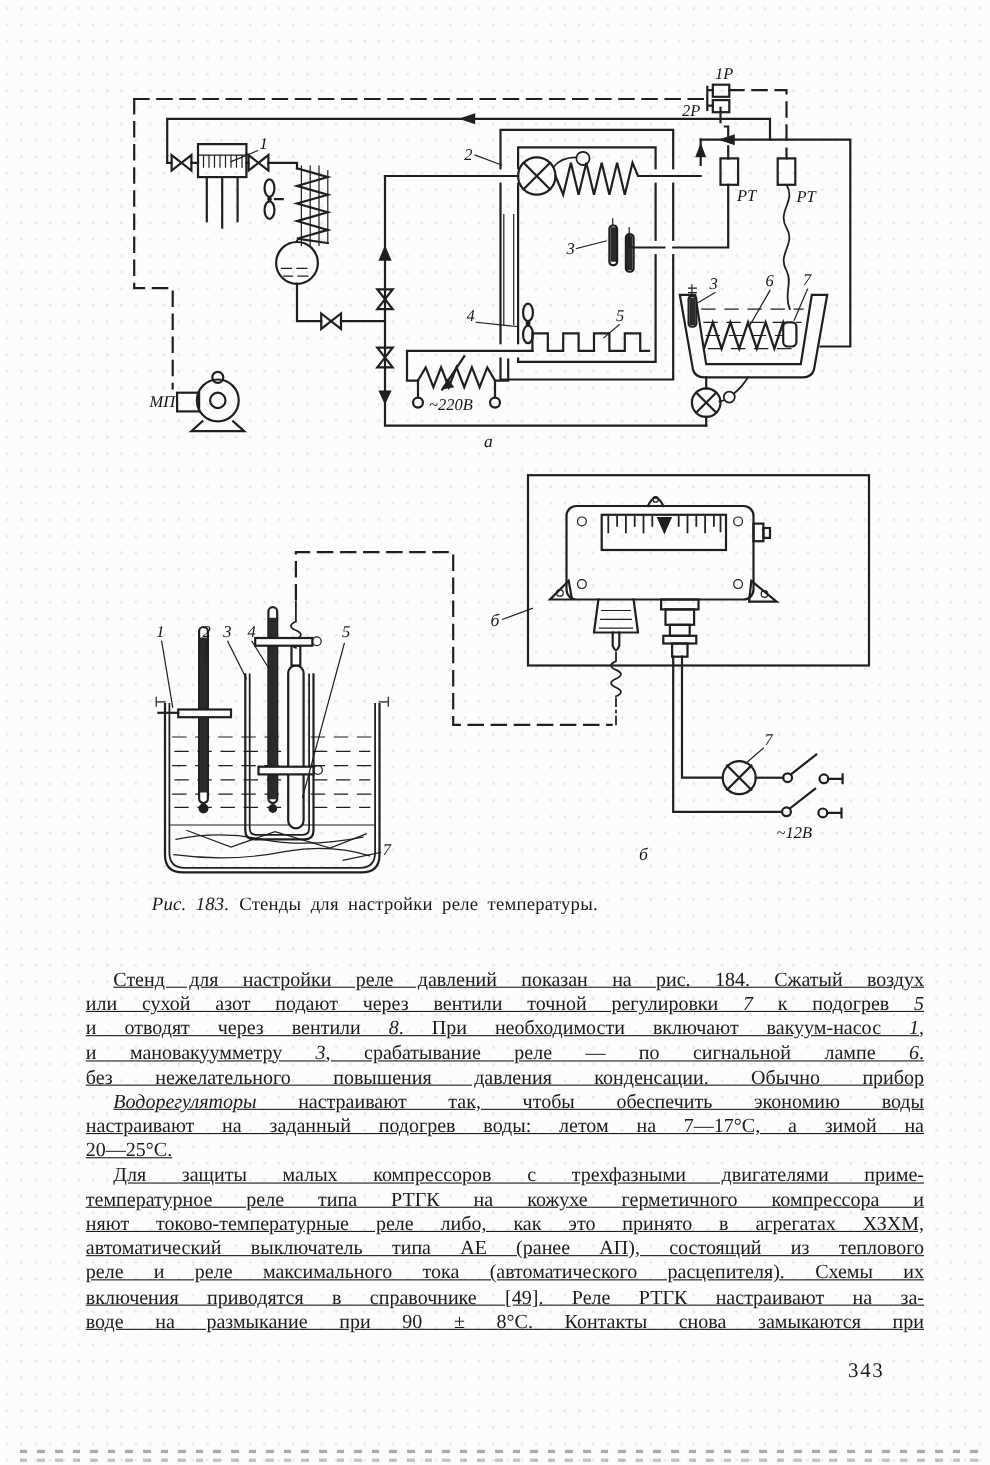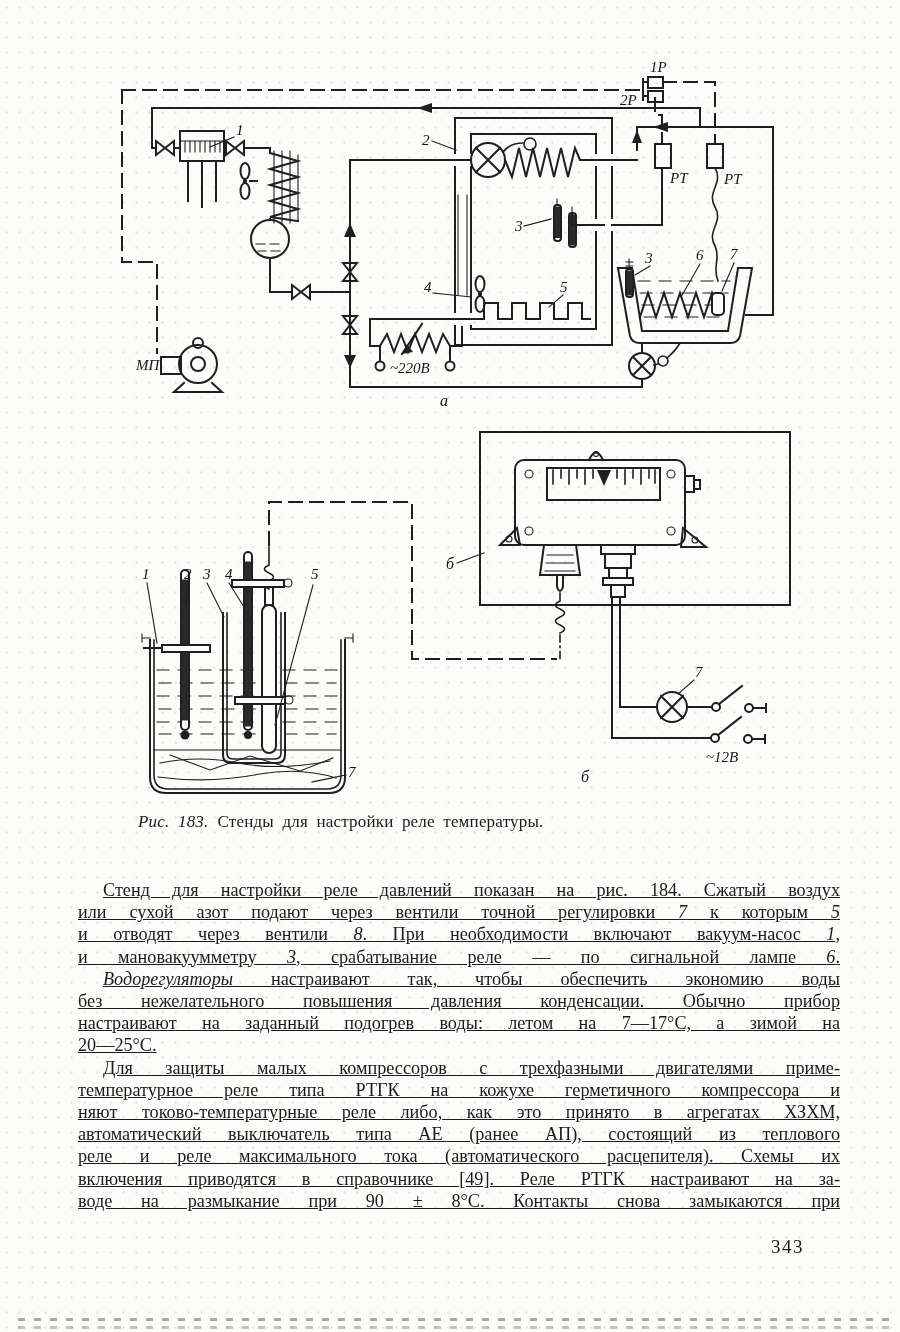--- a/index.html
+++ b/index.html
@@ -318,27 +318,27 @@
 </svg>
 </div>
 
 <div class="caption">
   <i>Рис. 183.</i><span>Стенды для настройки  реле температуры.</span>
 </div>
 
 <div class="bodytext">
   <div class="para">
     <div class="ln ind"><span>Стенд для настройки реле давлений показан на рис. 184. Сжатый воздух</span></div>
-    <div class="ln"><span>или сухой азот подают через вентили точной регулировки </span><i>7</i><span> к которым </span><i>5</i></div>
+    <div class="ln"><span>или сухой азот подают через вентили точной регулировки </span><i>7</i><span> к подогрев </span><i>5</i></div>
     <div class="ln"><span>и отводят через вентили </span><i>8</i><span>. При необходимости включают вакуум-насос </span><i>1</i><span>,</span></div>
     <div class="ln"><span>и мановакуумметру </span><i>3</i><span>, срабатывание реле — по сигнальной лампе </span><i>6</i><span>.</span></div>
   </div>
   <div class="para">
+    <div class="ln"><span>без нежелательного повышения давления конденсации. Обычно прибор</span></div>
     <div class="ln ind"><i>Водорегуляторы</i><span> настраивают так, чтобы обеспечить экономию воды</span></div>
-    <div class="ln"><span>без нежелательного повышения давления конденсации. Обычно прибор</span></div>
     <div class="ln"><span>настраивают на заданный подогрев воды: летом на 7—17°С, а зимой на</span></div>
     <div class="ln end"><span>20—25°С.</span></div>
   </div>
   <div class="para">
     <div class="ln ind"><span>Для защиты малых компрессоров с трехфазными двигателями приме-</span></div>
     <div class="ln"><span>температурное реле типа РТГК на кожухе герметичного компрессора и</span></div>
     <div class="ln"><span>няют токово-температурные реле либо, как это принято в агрегатах ХЗХМ,</span></div>
     <div class="ln"><span>автоматический выключатель типа АЕ (ранее АП), состоящий из теплового</span></div>
     <div class="ln"><span>реле и реле максимального тока (автоматического расцепителя). Схемы их</span></div>
     <div class="ln"><span>включения приводятся в справочнике [49]. Реле РТГК настраивают на за-</span></div>

